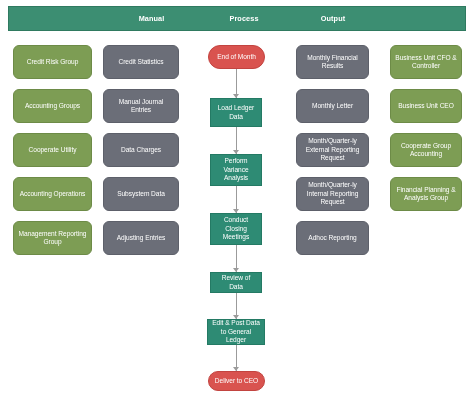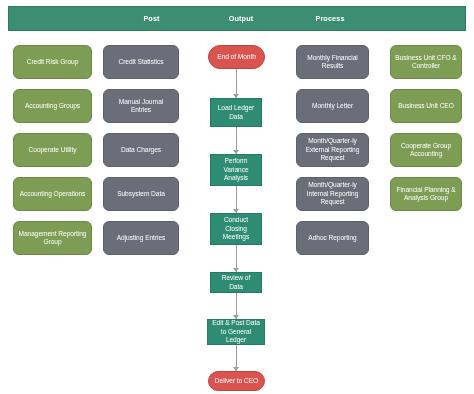--- a/index.html
+++ b/index.html
@@ -92,23 +92,23 @@
     border-top: 4.4px solid #9b9b9b;
   }
 </style>
 </head>
 <body>
 
 <div id="canvas">
 
   <div class="header-bar">
     <div class="header-cell" style="width:96px;margin-top:32px;">Supplier</div>
-    <div class="header-cell" style="width:93px;">Post</div>
+    <div class="header-cell" style="width:93px;">Manual</div>
+    <div class="header-cell" style="width:92px;">Process</div>
     <div class="header-cell" style="width:86px;">Output</div>
-    <div class="header-cell" style="width:92px;">Process</div>
   </div>
 
   <div class="node n-green" style="left:13px;  top:45px;  width:79px; height:34px;">
       <span>Credit Risk Group</span>
     </div>
   <div class="node n-green" style="left:13px;  top:89px;  width:79px; height:34px;">
       <span>Accounting Groups</span>
     </div>
   <div class="node n-green" style="left:13px;  top:133px; width:79px; height:34px;">
       <span>Cooperate Utility</span>

